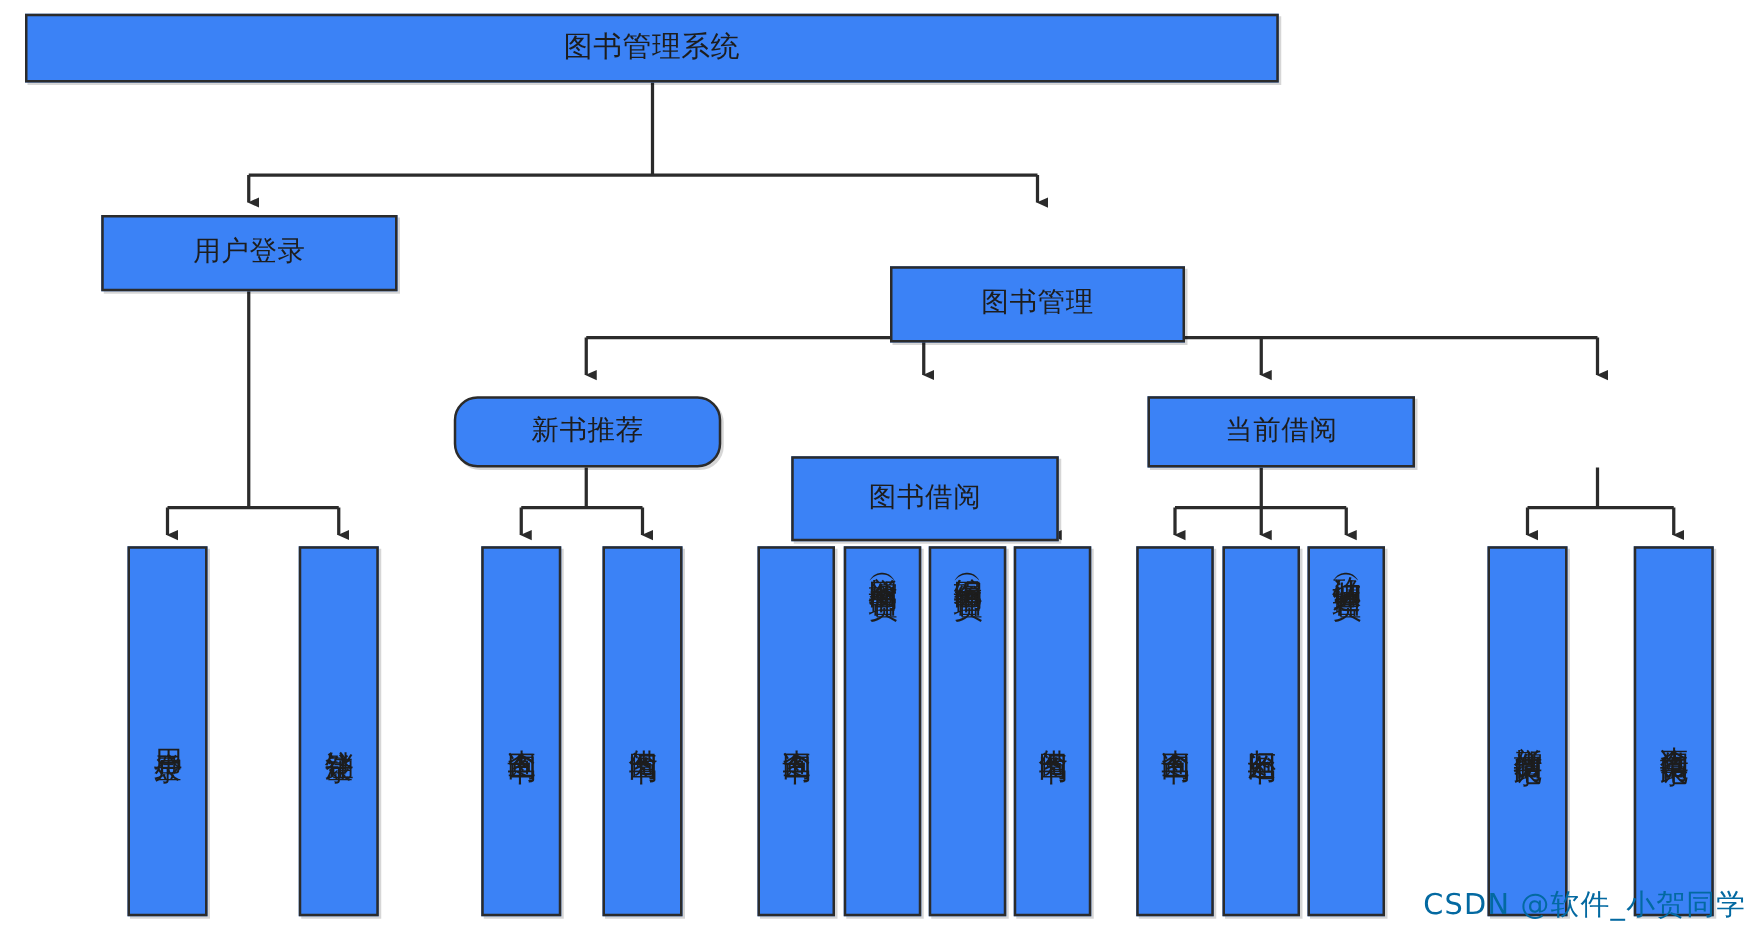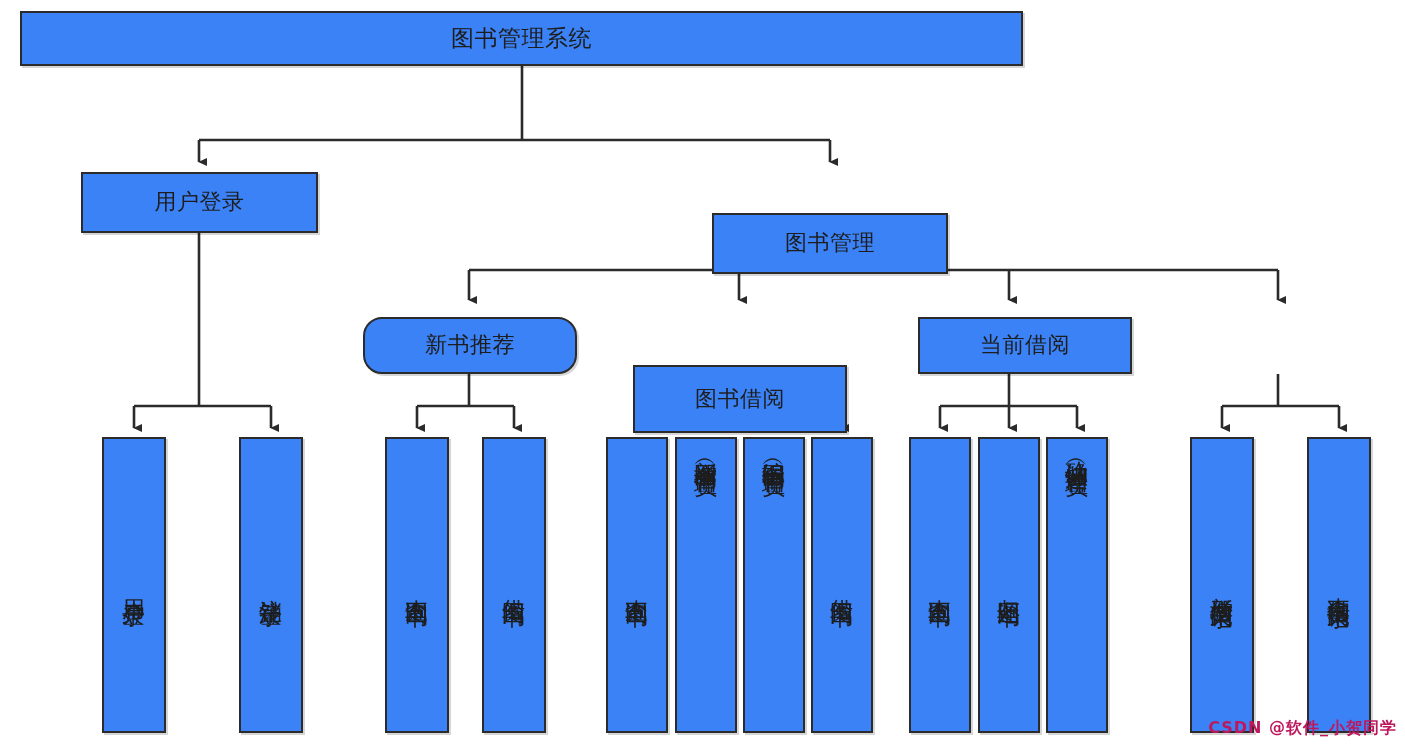--- a/index.html
+++ b/index.html
@@ -62,25 +62,24 @@
     max-height: 100%;
   }
   .node.leaf.center-v {
     align-items: center;
     padding-top: 0;
   }
   #watermark {
     position: absolute;
     right: 8px;
     bottom: 8px;
-    font-size: 16px;
-    color: #be185d;
+    font-size: 23px;
+    color: #0369a1;
     letter-spacing: 1px;
     white-space: nowrap;
-    font-weight: bold;
   }
 </style>
 </head>
 <body>
 
 <div id="canvas">
 
   <svg class="wires" viewBox="0 0 1405 747">
     <defs>
       <marker id="arrowhead" markerWidth="10" markerHeight="10" refX="4.5" refY="8.4" orient="auto" markerUnits="userSpaceOnUse">

